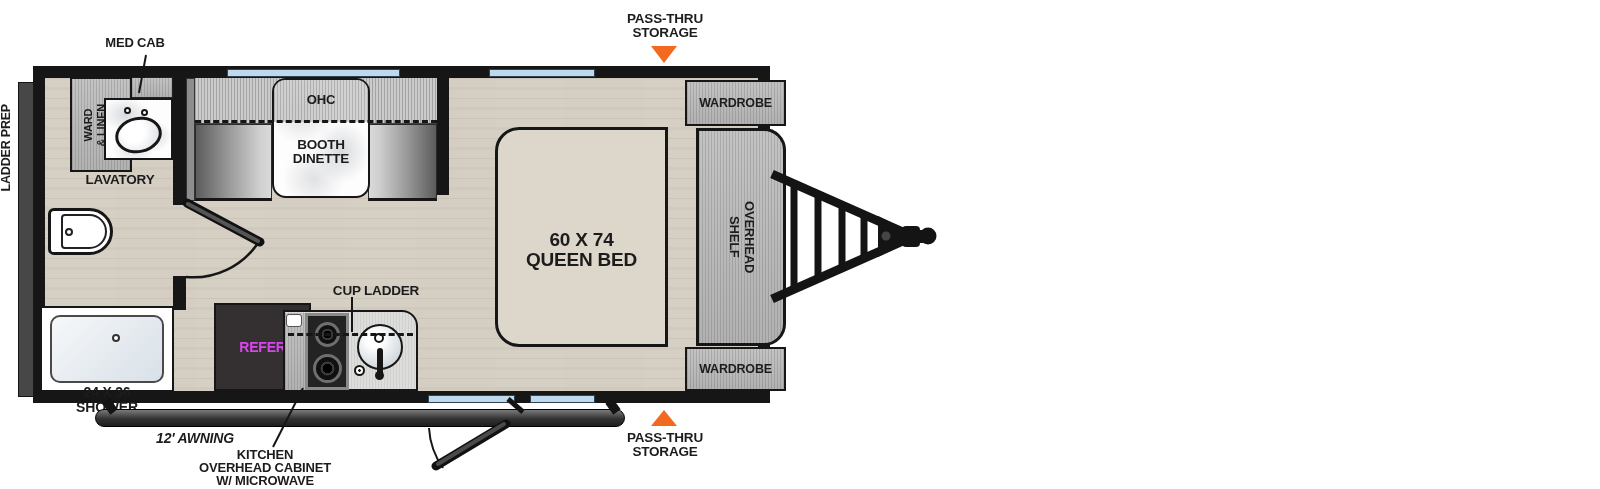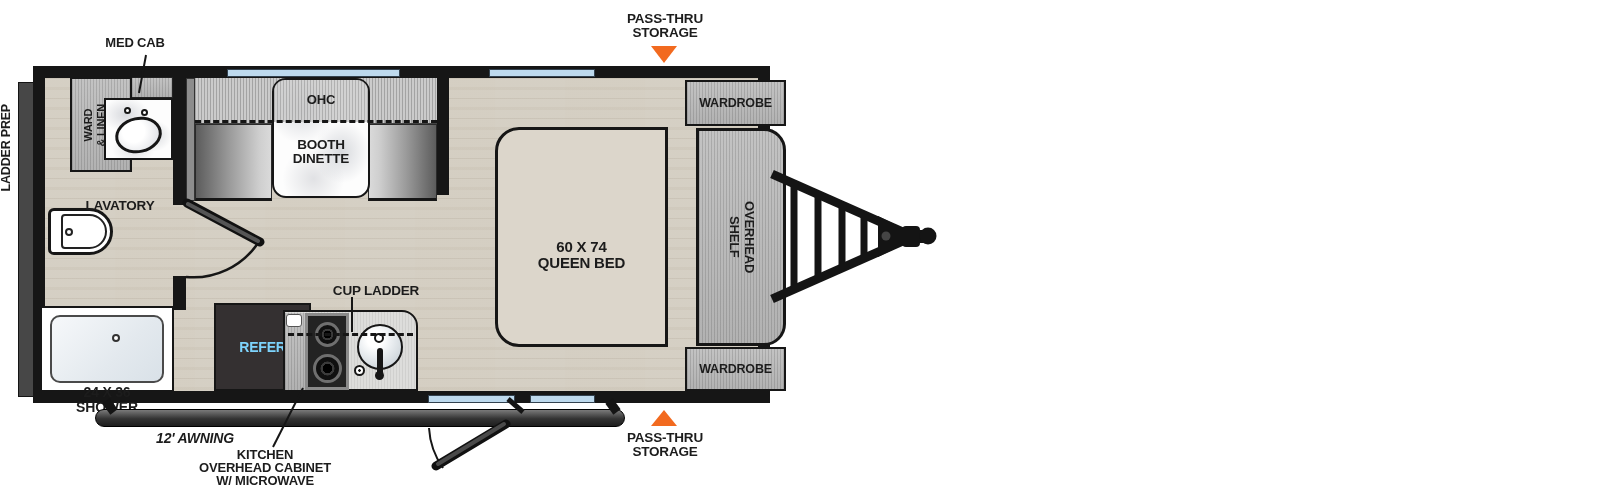--- a/index.html
+++ b/index.html
@@ -86,21 +86,21 @@
     <div class="abs" style="left:10px;top:3px;right:3px;bottom:3px;background:#fff;border:2px solid #222;border-radius:4px 18px 18px 4px;"></div>
     <div class="abs" style="left:14px;top:17px;width:8px;height:8px;border-radius:50%;border:2px solid #222;background:#fff;"></div>
   </div>
   <div class="abs" style="left:40px;top:306px;width:134px;height:86px;background:#fff;border:2px solid var(--wall-black);">
     <div class="abs" style="left:8px;top:7px;width:114px;height:68px;border:2.5px solid #4a4a4a;border-radius:10px;background:linear-gradient(135deg,#f6f8fa,#e3e9ee 60%,#d9e1e8);">
       <div class="abs" style="left:60px;top:17px;width:8px;height:8px;border-radius:50%;border:2px solid #333;background:#fff;"></div>
       <div class="abs lbl pre" style="left:0;right:0;top:29px;font-size:14px;margin-top:39px;">24 X 36
 SHOWER</div>
     </div>
   </div>
-  <div class="abs lbl" style="left:60px;top:173px;width:120px;font-size:13.5px;margin-top:26px;">LAVATORY</div>
+  <div class="abs lbl" style="left:60px;top:173px;width:120px;font-size:13.5px;">LAVATORY</div>
 
   <div class="abs wall" style="left:173px;top:68px;width:13px;height:137px;"></div>
   <div class="abs wall" style="left:173px;top:276px;width:13px;height:34px;"></div>
   <div class="abs" style="left:186px;top:78px;width:9px;height:123px;background:#8d8d8d;border:1px solid #333;"></div>
 
   <div class="abs hatch" style="left:195px;top:78px;width:242px;height:46px;border-bottom:1px solid #444;"></div>
   <div class="abs bench-l" style="left:195px;top:124px;width:77px;height:77px;"></div>
   <div class="abs bench-r" style="left:368px;top:124px;width:69px;height:77px;"></div>
   <div class="abs marble" style="left:272px;top:78px;width:98px;height:120px;border:2.5px solid var(--wall-black);border-radius:14px;z-index:2;">
     <div class="abs hatch" style="left:0;right:0;top:0;height:42px;border-radius:11px 11px 0 0;opacity:.85;"></div>
@@ -111,30 +111,30 @@
   <div class="abs dash" style="left:195px;top:120px;width:242px;z-index:3;"></div>
   <div class="abs wall" style="left:437px;top:68px;width:12px;height:127px;z-index:3;"></div>
 
   <div class="abs grain flexc" style="left:657px;top:80px;width:101px;height:46px;border:2px solid var(--wall-black);">
     <span class="lbl" style="font-size:12.5px;">WARDROBE</span>
   </div>
   <div class="abs grain flexc" style="left:657px;top:347px;width:101px;height:44px;border:2px solid var(--wall-black);">
     <span class="lbl" style="font-size:12.5px;">WARDROBE</span>
   </div>
   <div class="abs" style="left:495px;top:127px;width:173px;height:220px;background:var(--bed-beige);border:3px solid var(--wall-black);border-radius:24px 0 0 24px;">
-    <div class="abs lbl pre" style="left:0;right:0;top:109px;font-size:15px;">60 X 74
+    <div class="abs lbl pre" style="left:0;right:0;top:100px;font-size:19px;">60 X 74
 QUEEN BED</div>
   </div>
   <div class="abs grain flexc" style="left:668px;top:128px;width:90px;height:218px;border:3px solid var(--wall-black);border-radius:0 22px 22px 0;">
     <span class="lbl vdn pre" style="font-size:13px;line-height:1.15;">OVERHEAD
 SHELF</span>
   </div>
 
   <div class="abs flexc" style="left:186px;top:303px;width:97px;height:88px;background:var(--refer-dark);border:2px solid var(--wall-black);">
-    <span class="lbl" style="color:#7dd3fc;font-size:14px;">REFER</span>
+    <span class="lbl" style="color:#d946ef;font-size:14px;">REFER</span>
   </div>
   <div class="abs" style="left:283px;top:310px;width:135px;height:81px;border:2px solid var(--wall-black);border-radius:0 16px 0 0;background:repeating-linear-gradient(90deg, rgba(0,0,0,.06) 0 1px, rgba(0,0,0,0) 1px 3px), #dddddb;"></div>
   <div class="abs grain" style="left:285px;top:313px;width:21px;height:77px;"></div>
   <div class="abs" style="left:286px;top:314px;width:16px;height:13px;background:#fff;border:1.5px solid #555;border-radius:3px;"></div>
   <div class="abs" style="left:305px;top:313px;width:44px;height:77px;background:#232323;border:3px solid #8a8a8a;">
     <div class="abs burner" style="left:7px;top:6px;width:25px;height:25px;"></div>
     <div class="abs burner" style="left:5px;top:38px;width:29px;height:29px;"></div>
   </div>
   <div class="abs" style="left:357px;top:324px;width:46px;height:46px;border-radius:50%;border:2.5px solid var(--wall-black);background:radial-gradient(circle at 38% 32%, #fff 0 20%, #e9edf0 45%, #c9d1d7 85%, #bfc8cf);z-index:2;"></div>
   <div class="abs" style="left:354px;top:365px;width:11px;height:11px;border-radius:50%;border:2px solid #161616;background:radial-gradient(circle,#161616 0 25%,#fff 30%);z-index:3;"></div>

